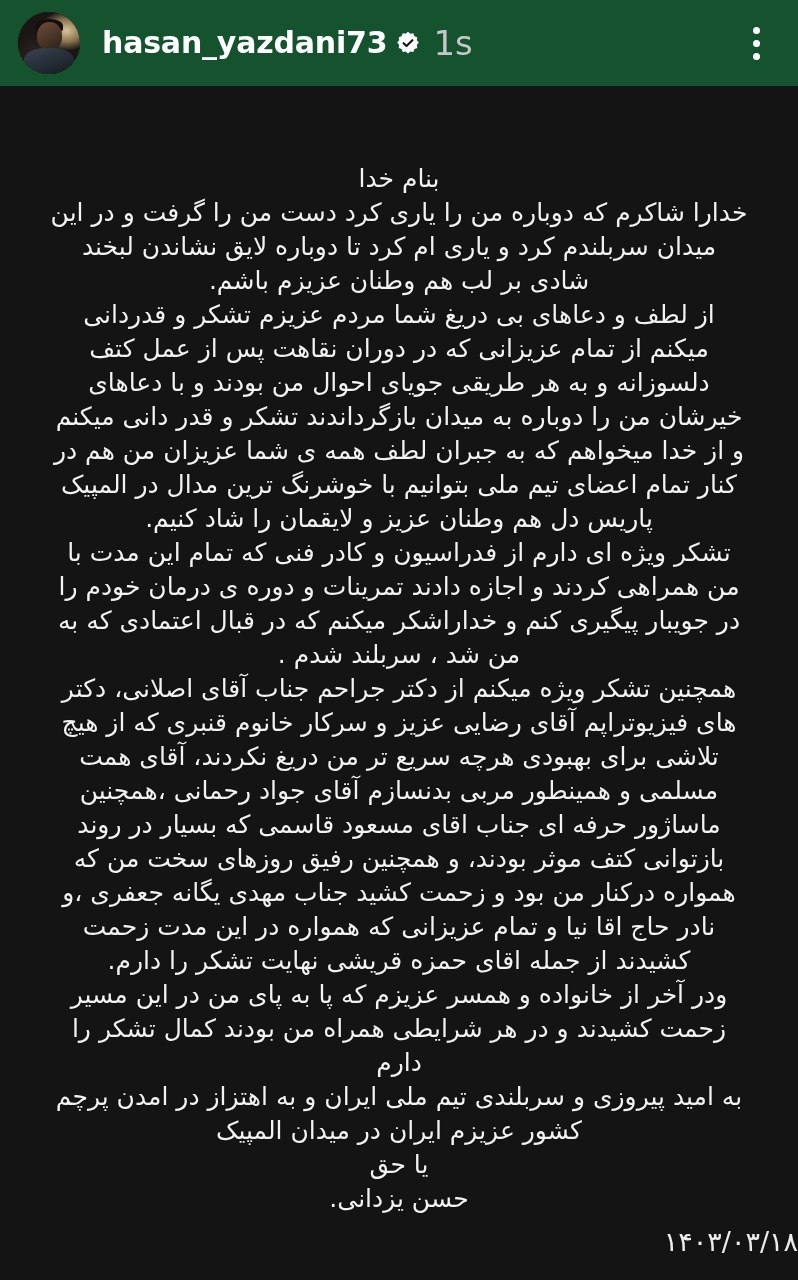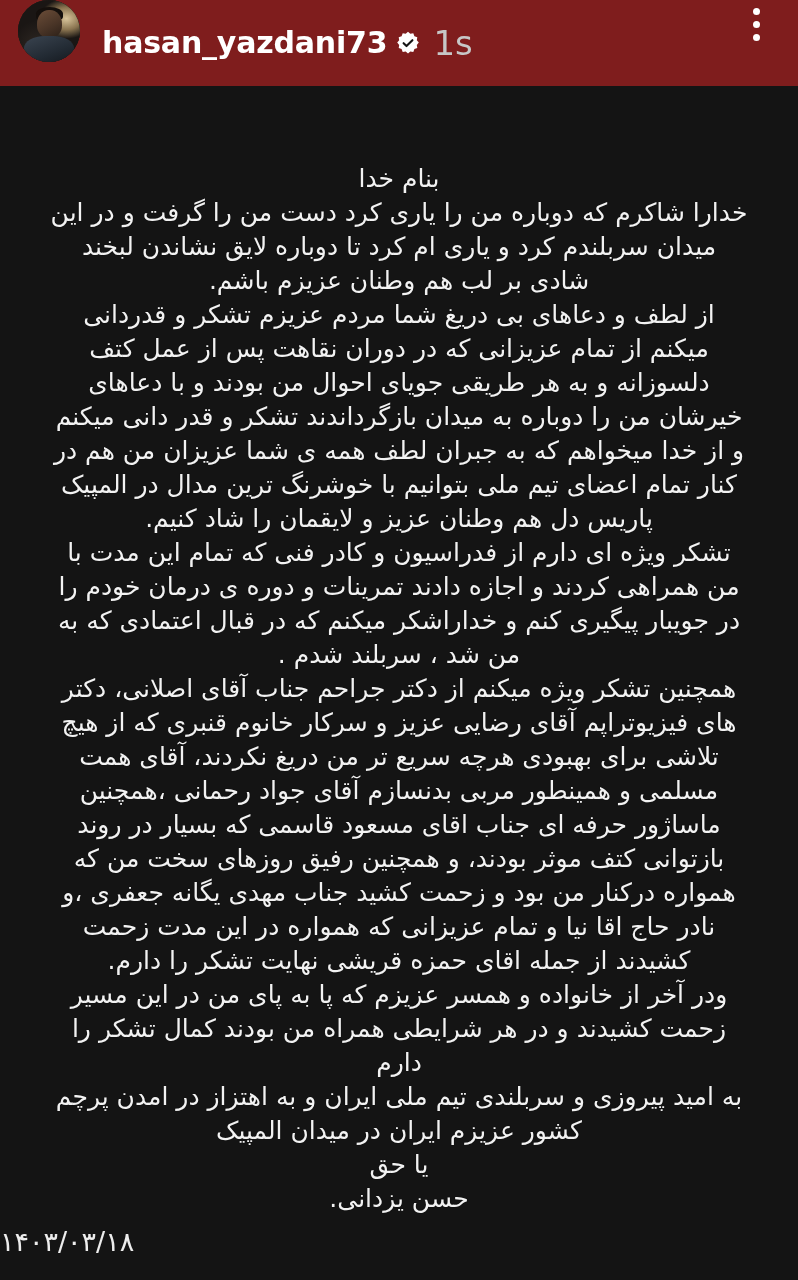--- a/index.html
+++ b/index.html
@@ -17,24 +17,25 @@
   }
 
   
   .story-header {
     position: absolute;
     top: 0;
     left: 0;
     width: 798px;
     height: 86px;
     display: flex;
+    align-items: center;
     direction: ltr;
     padding: 0 22px 0 18px;
     box-sizing: border-box;
-    background: #7f1d1d;
+    background: #14532d;
   }
 
   .avatar {
     width: 62px;
     height: 62px;
     border-radius: 50%;
     flex: 0 0 auto;
     overflow: hidden;
     position: relative;
     background: #2a2018;
@@ -153,21 +154,21 @@
     white-space: pre-wrap;
     word-wrap: break-word;
     text-shadow: 0 0 1px rgba(0,0,0,0.9);
   }
 
   .story-date {
     position: absolute;
     left: 0;
     width: 798px;
     top: 1225px;
-    text-align: left;
+    text-align: right;
     color: #ededed;
     font-size: 27px;
     line-height: 34px;
     direction: rtl;
     letter-spacing: 1px;
     font-family: "DejaVu Sans", "Liberation Sans", sans-serif;
   }
 </style>
 </head>
 <body>

